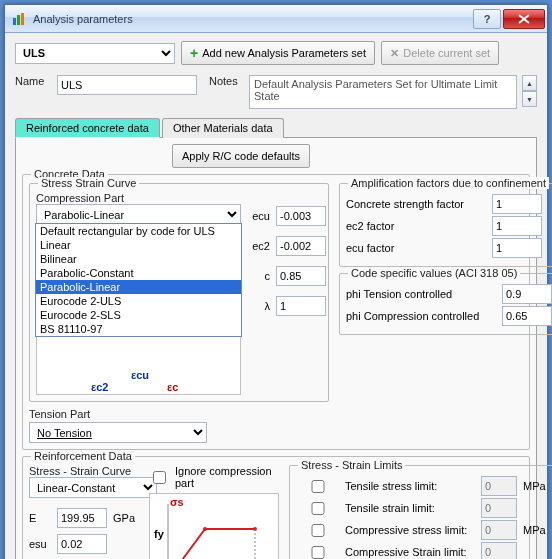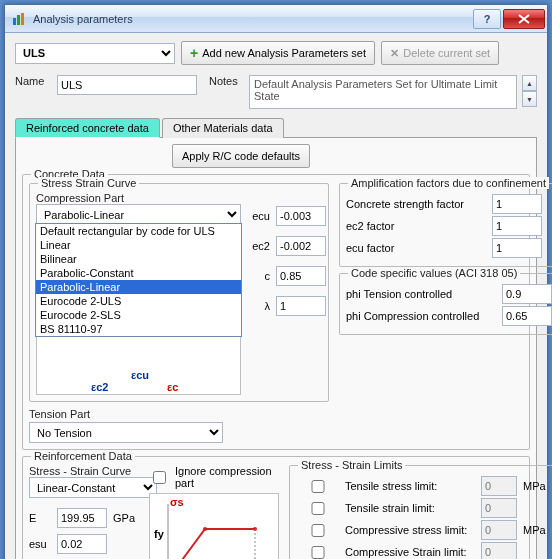--- a/index.html
+++ b/index.html
@@ -151,21 +151,21 @@
                       <input type="text" value="0.85" style="">
                     </div>
                   <div class="paramrow" style="margin-top:10px">
                       <span class="pl">λ</span>
                       <input type="text" value="1" style="">
                     </div>
                 </div>
               </div>
             </div>
             <div class="lbl" style="margin-top:6px">Tension Part</div>
-            <select style="width:194px; margin-top:2px;"><option>No Tension</option></select>
+            <select style="width:178px; margin-top:2px;text-decoration:underline;"><option>No Tension</option></select>
           </div>
 
           <div class="colR">
             <div class="gbox amp" style="margin-top:0">
               <span class="gtitle">Amplification factors due to confinement</span>
               <div class="paramrow">
                   <span class="pl">Concrete strength factor</span>
                   <input type="text" value="1" style="">
                 </div>
               <div class="paramrow">

